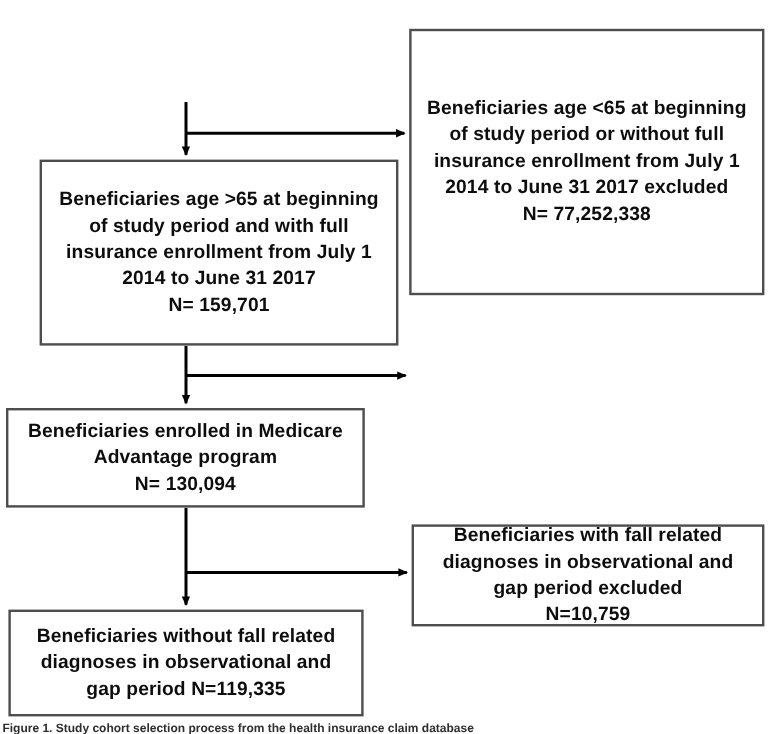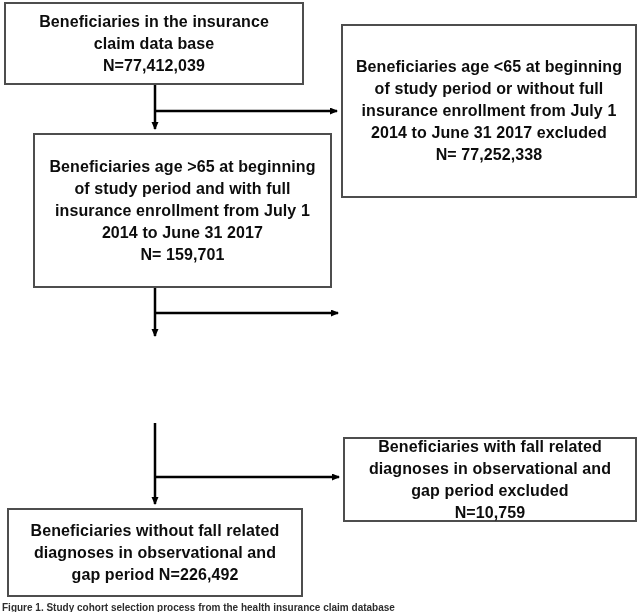--- a/index.html
+++ b/index.html
@@ -39,21 +39,21 @@
     line-height: 22px;
     color: #0d0d0d;
     letter-spacing: 0.1px;
   }
   
   .b-l1 { left: 4px;   top: 2px;   width: 300px; height: 83px;  }
   .b-l2 { left: 5px;   top: 133px; width: 299px; height: 155px; margin-left: 28px; }
   .b-l3 { left: 5px;   top: 340px; width: 299px; height: 83px;  }
   .b-l4 { left: 7px;   top: 508px; width: 296px; height: 89px;  }
   
-  .b-r1 { left: 341px; top: 24px;  width: 296px; height: 174px; }
+  .b-r1 { left: 341px; top: 24px;  width: 296px; height: 222px; }
   .b-r2 { left: 342px; top: 278px; width: 295px; height: 89px;  }
   .b-r3 { left: 343px; top: 437px; width: 294px; height: 85px; align-items: center;  }
   .caption {
     position: absolute;
     left: 2px;
     top: 600px;
     width: 636px;
     height: 12px;
     overflow: hidden;
     font-weight: 700;
@@ -78,39 +78,39 @@
     <line x1="155" y1="85" x2="155" y2="129" stroke="#000" stroke-width="2.5" marker-end="url(#arrow)"></line>
     <line x1="155" y1="111" x2="337" y2="111" stroke="#000" stroke-width="2.5" marker-end="url(#arrow)"></line>
 
     <line x1="155" y1="288" x2="155" y2="336" stroke="#000" stroke-width="2.5" marker-end="url(#arrow)"></line>
     <line x1="155" y1="313" x2="338" y2="313" stroke="#000" stroke-width="2.5" marker-end="url(#arrow)"></line>
 
     <line x1="155" y1="423" x2="155" y2="504" stroke="#000" stroke-width="2.5" marker-end="url(#arrow)"></line>
     <line x1="155" y1="477" x2="339" y2="477" stroke="#000" stroke-width="2.5" marker-end="url(#arrow)"></line>
   </svg>
 
-  <div class="box b-l1">
-    <span class="box-text">Beneficiaries in the insurance
-claim data base
-N=77,412,039</span>
-  </div>
 
   <div class="box b-l2">
     <span class="box-text">Beneficiaries age &gt;65 at beginning
 of study period and with  full
 insurance enrollment from July 1
 2014 to June 31 2017
 N= 159,701</span>
   </div>
 
+  <div class="box b-l3">
+    <span class="box-text">Beneficiaries enrolled in Medicare
+Advantage program
+N= 130,094</span>
+  </div>
 
   <div class="box b-l4">
     <span class="box-text">Beneficiaries without fall related
 diagnoses in observational and
-gap period N=226,492</span>
+gap period N=119,335</span>
   </div>
 
   <div class="box b-r1">
     <span class="box-text">Beneficiaries age &lt;65 at beginning
 of study period or without full
 insurance enrollment from July 1
 2014 to June 31 2017 excluded
 N= 77,252,338</span>
   </div>
 

